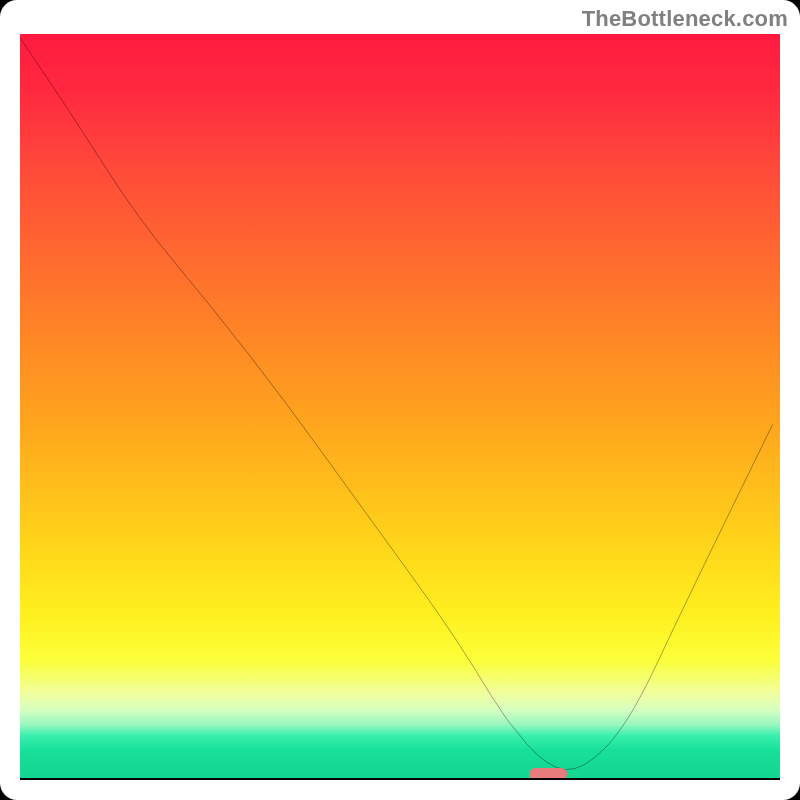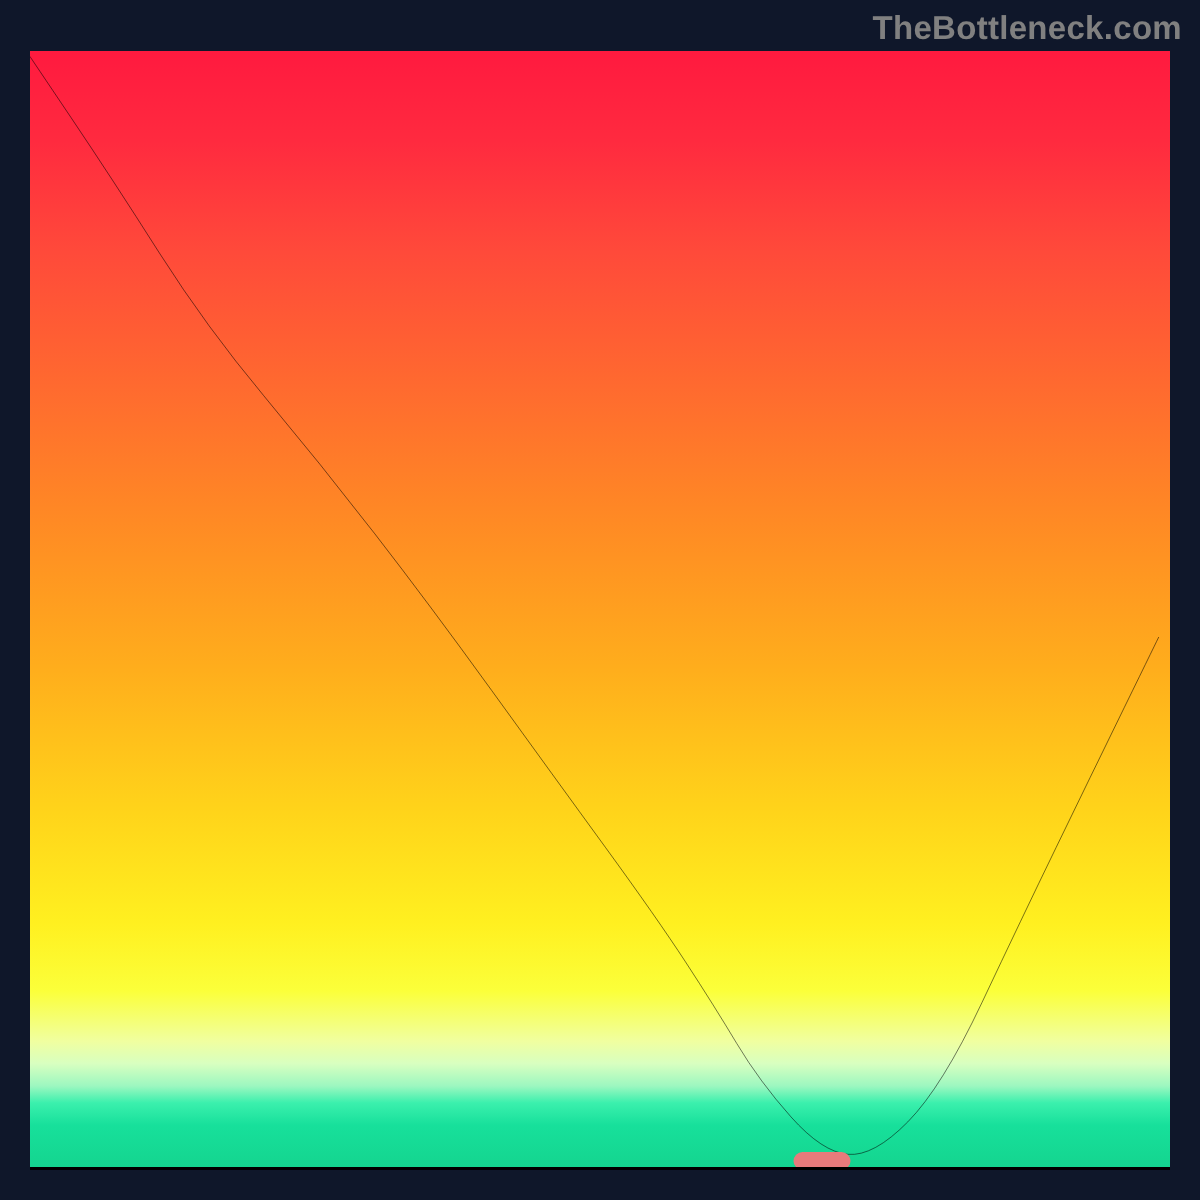--- a/index.html
+++ b/index.html
@@ -1,21 +1,22 @@
 <!DOCTYPE html>
 <html><head>
 <meta charset="utf-8">
 <style>
   * { margin: 0; padding: 0; box-sizing: border-box; }
   html, body { width: 800px; height: 800px; background: #000; overflow: hidden; }
   .canvas {
     position: relative;
     width: 800px;
     height: 800px;
-    background: #0f172a;
+    background: #ffffff;
+    border-radius: 17px;
   }
   .attribution {
     position: absolute;
     top: 6px;
     right: 12px;
     font-family: Arial, Helvetica, sans-serif;
     font-size: 22px;
     font-weight: 600;
     color: #808080;
     letter-spacing: 0.2px;

